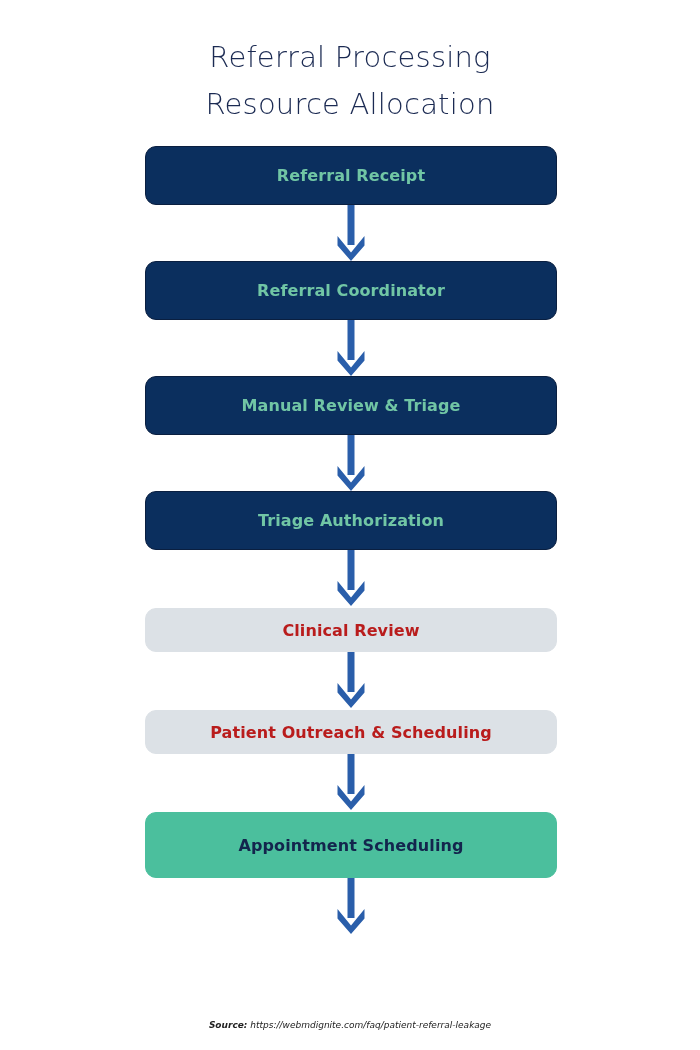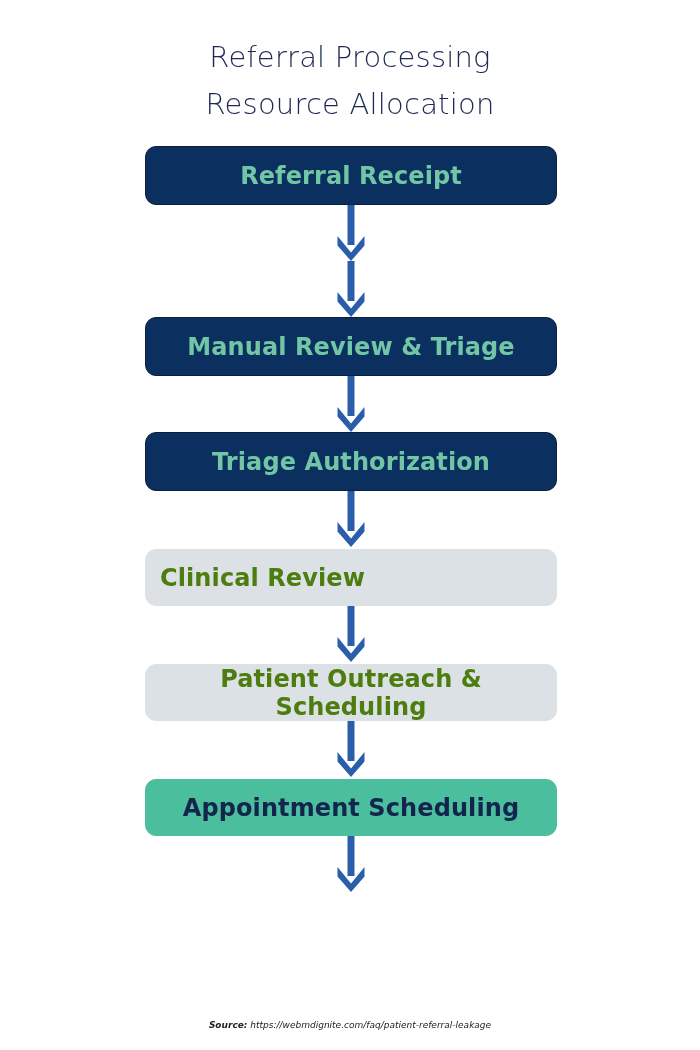--- a/index.html
+++ b/index.html
@@ -54,45 +54,44 @@
   .node {
     box-sizing: border-box;
     width: 412px;
     border-radius: 11px;
     display: flex;
     align-items: center;
     justify-content: center;
     text-align: center;
     padding: 0 14px;
     font-family: "DejaVu Sans", sans-serif;
-    font-size: 24px;
+    font-size: 16px;
     font-weight: 700;
     letter-spacing: 0.1px;
   }
 
   
   .node.navy {
     height: 59px;
     background: #0b2f5e;
     border: 1px solid #0a1f40;
     color: #71c6a5;
   }
 
   
   .node.grey {
-    height: 57px;
+    height: 44px;
     background: #dce1e6;
     border: 1px solid #dce1e6;
-    color: #4d7c0f;
-    justify-content: space-between;
+    color: #b91c1c;
   }
 
   
   .node.green {
-    height: 57px;
+    height: 66px;
     background: #4bbf9d;
     border: 1px solid #4bbf9d;
     color: #13254d;
   }
 
   .node .em {
     font-style: italic;
     font-weight: 700;
   }
 
@@ -142,20 +141,25 @@
         <div class="node navy">
           <span>Referral Receipt</span>
         </div>
       </div>
       <div class="connector gap-a">
         <svg class="arrow-svg" width="30" height="56" viewBox="0 0 30 56">
           <rect x="11.5" y="0" width="7" height="40" fill="#2a5eaa"></rect>
           <path d="M1.5 31 L15 47.5 L28.5 31 L28.5 40.5 L15 56 L1.5 40.5 Z" fill="#2a5eaa"></path>
         </svg>
       </div>
+      <div class="step-wrap">
+        <div class="node navy">
+          <span>Referral Coordinator</span>
+        </div>
+      </div>
       <div class="connector gap-a">
         <svg class="arrow-svg" width="30" height="56" viewBox="0 0 30 56">
           <rect x="11.5" y="0" width="7" height="40" fill="#2a5eaa"></rect>
           <path d="M1.5 31 L15 47.5 L28.5 31 L28.5 40.5 L15 56 L1.5 40.5 Z" fill="#2a5eaa"></path>
         </svg>
       </div>
       <div class="step-wrap">
         <div class="node navy">
           <span>Manual Review &amp; Triage</span>
         </div>

